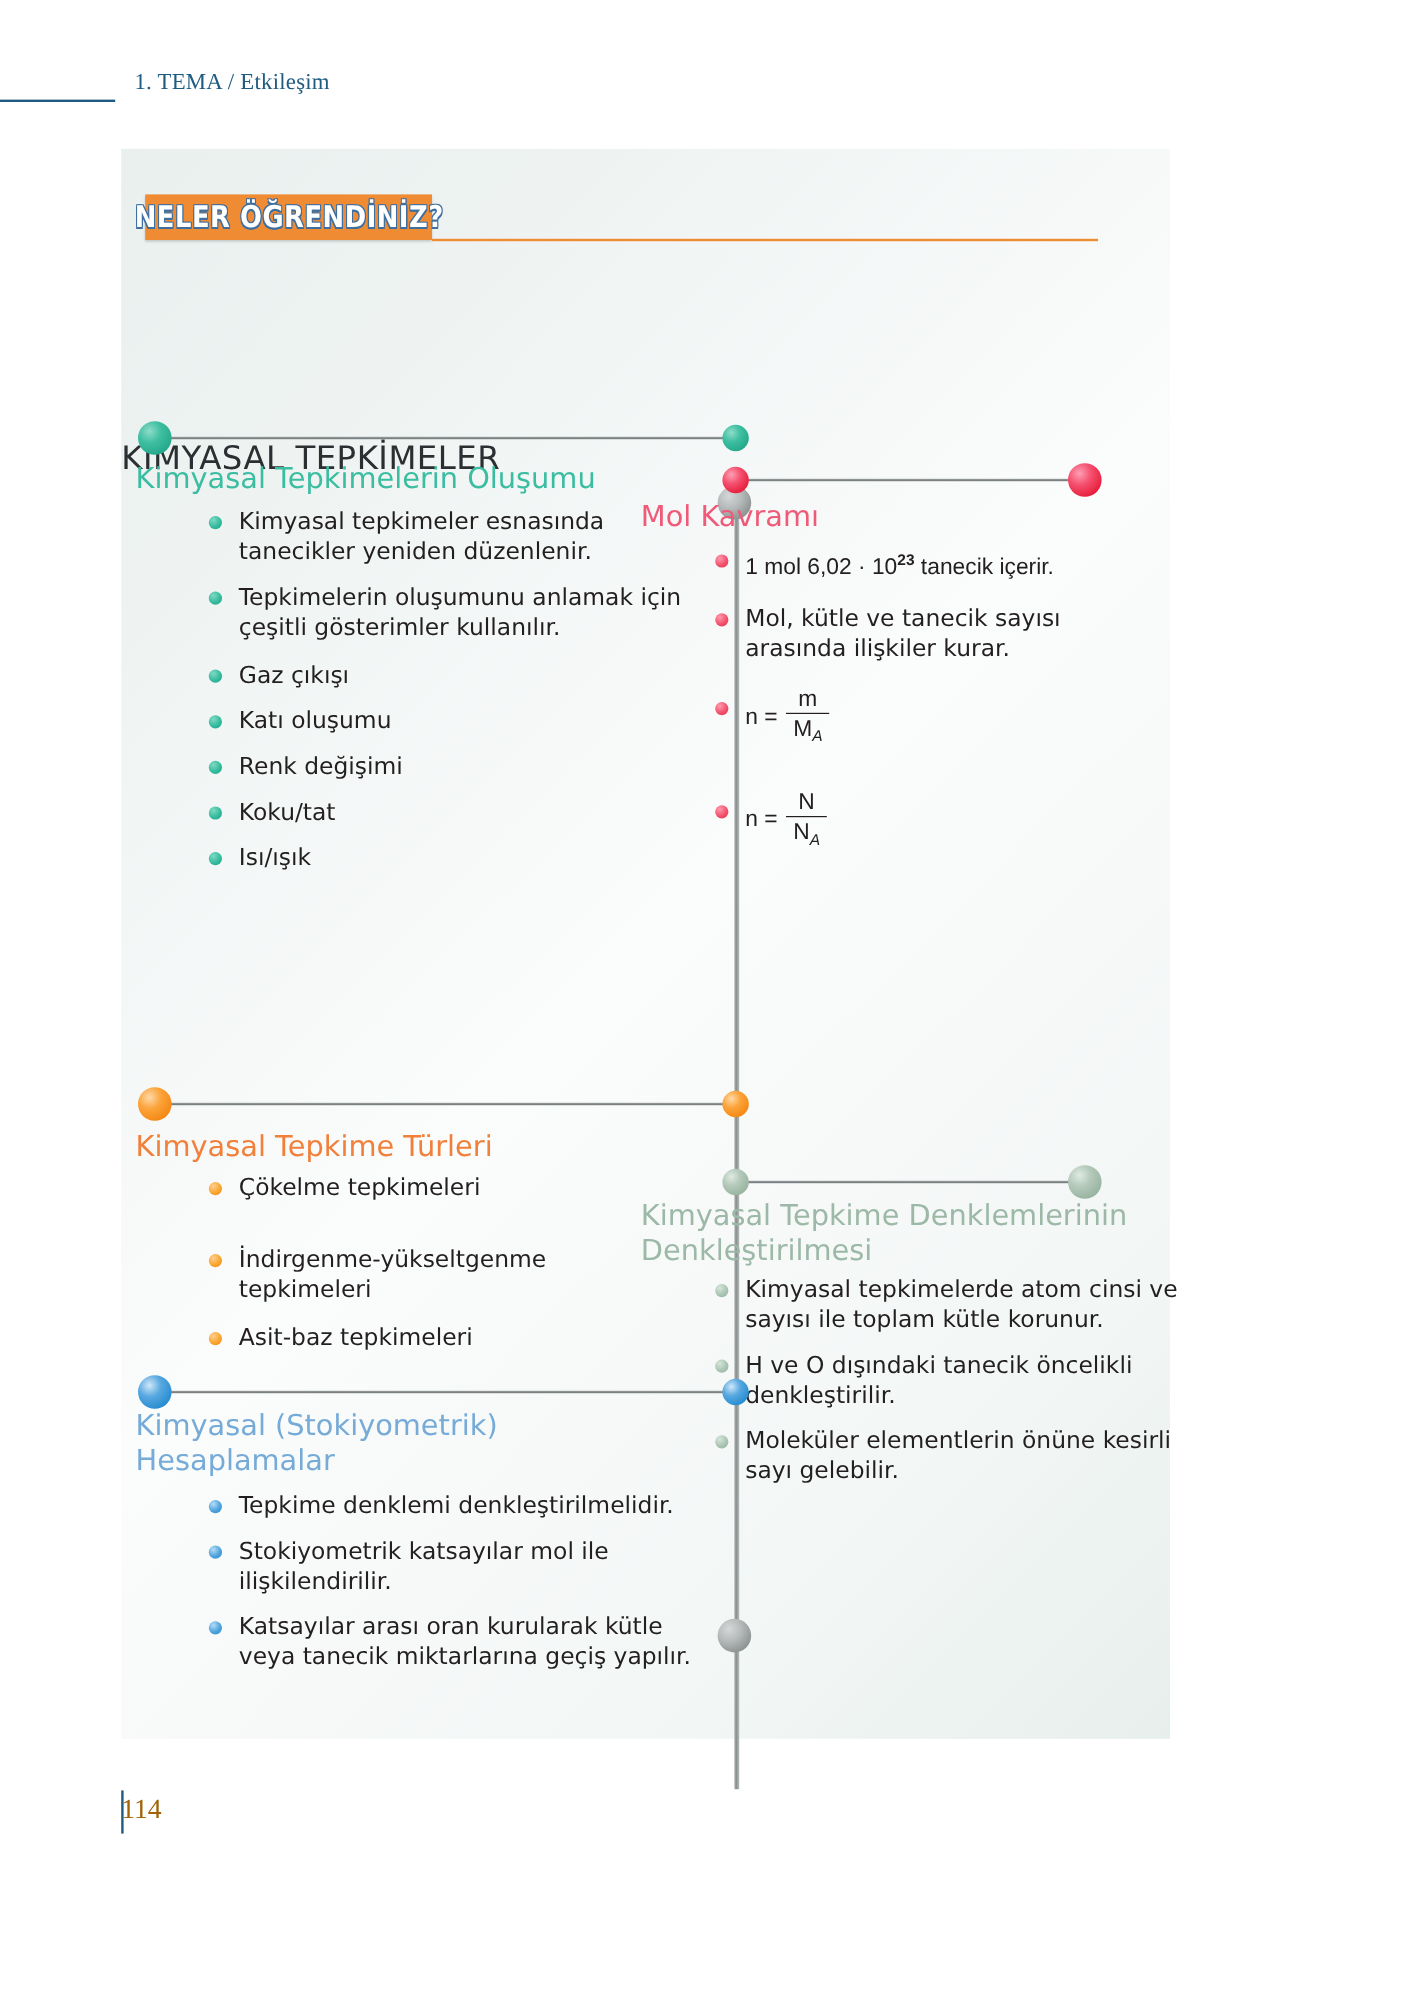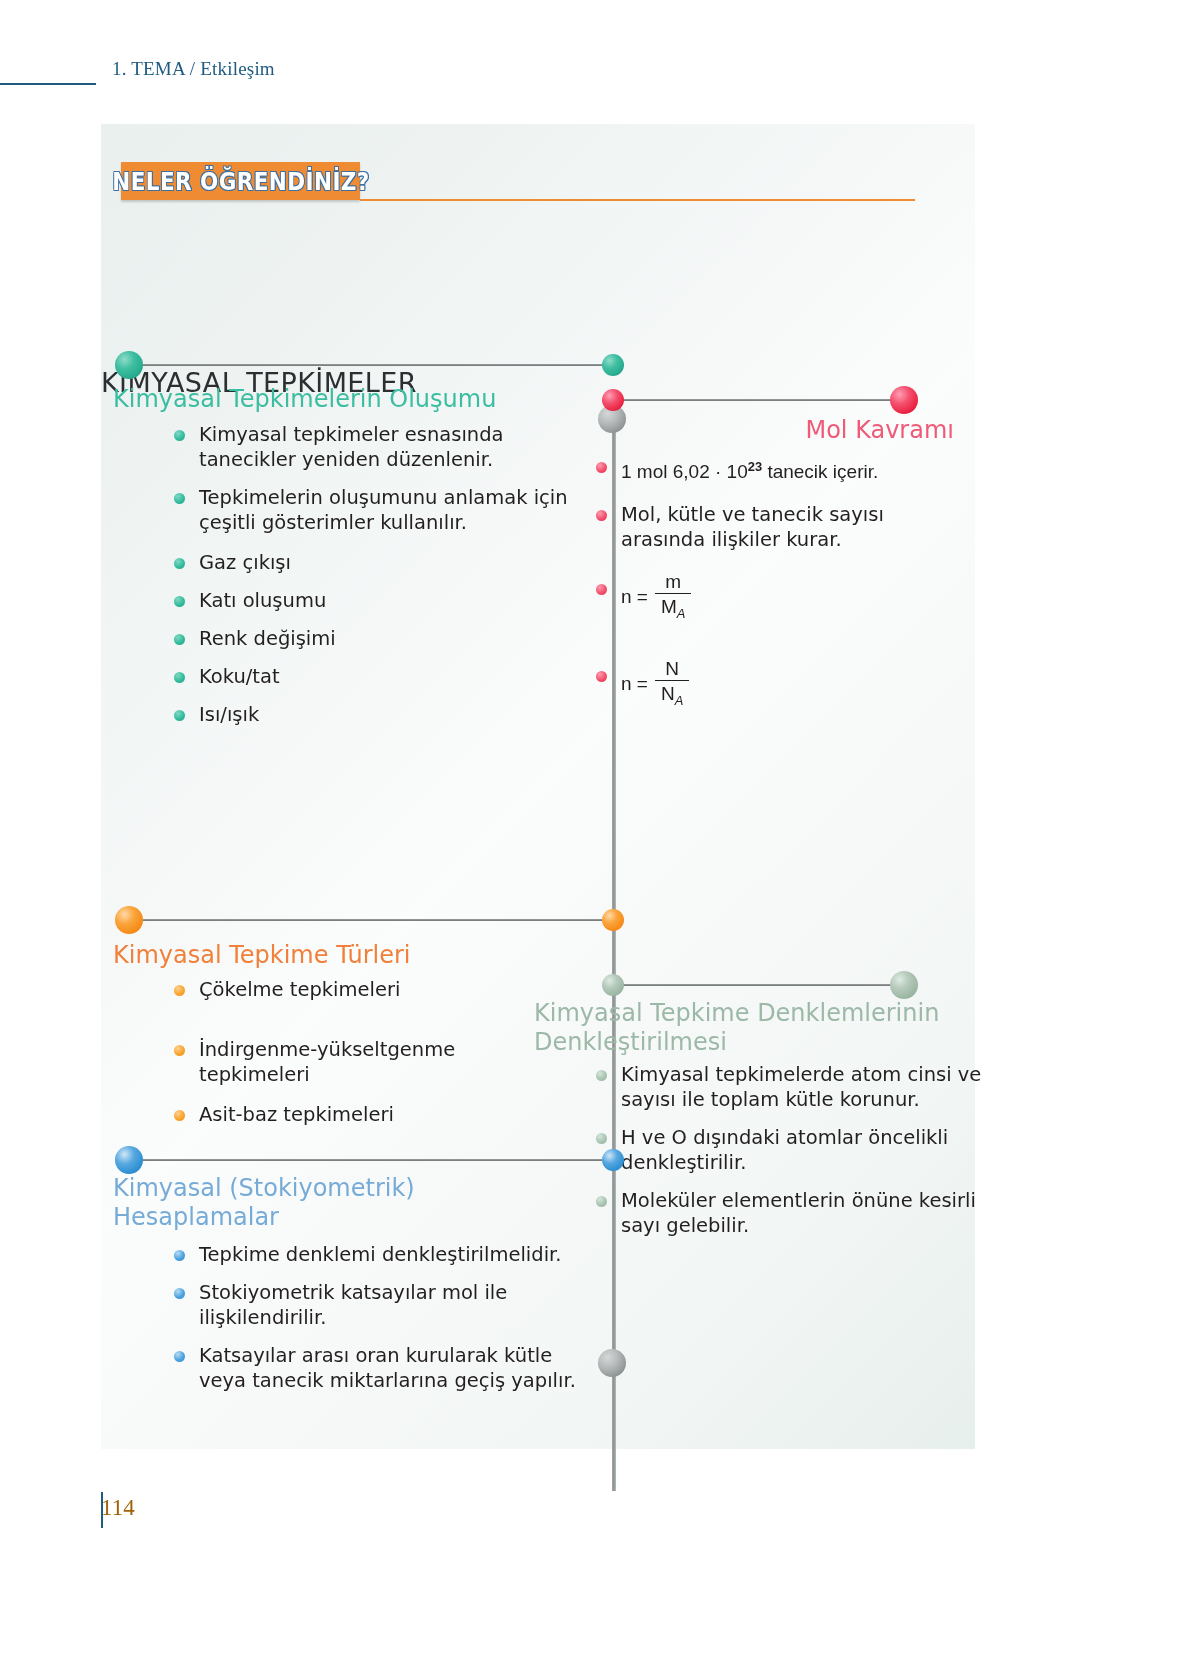--- a/index.html
+++ b/index.html
@@ -66,21 +66,21 @@
   
   .conn{position:absolute;height:2px;background:linear-gradient(180deg,#9aa0a0,#6f7575);}
 
   
   .sec-title{
     position:absolute;
     font-family:"DejaVu Sans", sans-serif;
     font-size:24px;line-height:29px;font-weight:normal;white-space:pre-line;
   }
   .t-teal  {color:#3bbda1;}
-  .t-pink  {color:#ef5a78;text-align:right;}
+  .t-pink  {color:#ef5a78;}
   .t-orange{color:#f0803a;}
   .t-sage  {color:#9cb8a7;}
   .t-blue  {color:#76abd8;}
 
   .maintitle{
     position:absolute;left:0;right:0;top:243px;
     font-family:"DejaVu Sans", sans-serif;
     font-size:27px;color:#2c2f31;letter-spacing:.4px;
   }
 
@@ -243,21 +243,21 @@
 
   <div class="sec-title t-sage" style="left:433px;top:875px;width:415px;">Kimyasal Tepkime Denklemlerinin Denkleştirilmesi</div>
 
   <div class="blist" style="left:490px;top:938px;width:395px;">
     <div class="bitem">
       <span class="bdot d-sage"></span>
       <span>Kimyasal tepkimelerde atom cinsi ve sayısı ile toplam kütle korunur.</span>
     </div>
     <div class="bitem">
       <span class="bdot d-sage"></span>
-      <span>H ve O dışındaki atomlar öncelikli denkleştirilir.</span>
+      <span>H ve O dışındaki tanecik öncelikli denkleştirilir.</span>
     </div>
     <div class="bitem">
       <span class="bdot d-sage"></span>
       <span>Moleküler elementlerin önüne kesirli sayı gelebilir.</span>
     </div>
   </div>
 
   <div class="conn" style="left:30px;top:1035px;width:483px;"></div>
   <div class="node big n-blue" style="left:14px;top:1022px;"></div>
   <div class="node mid n-blue" style="left:501px;top:1025px;"></div>

